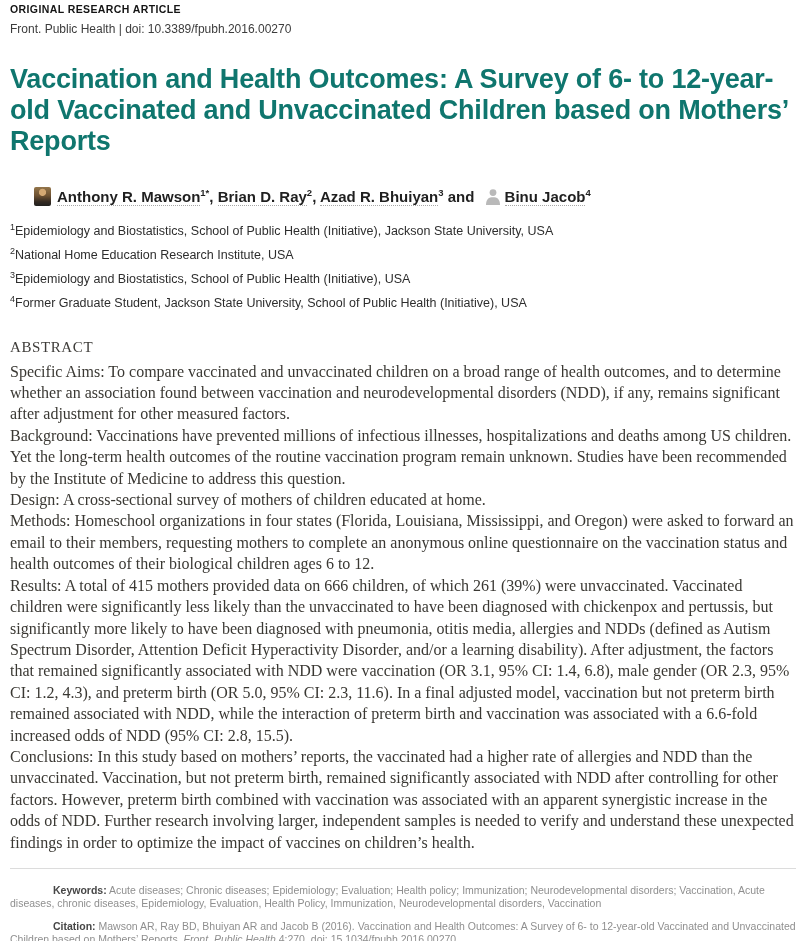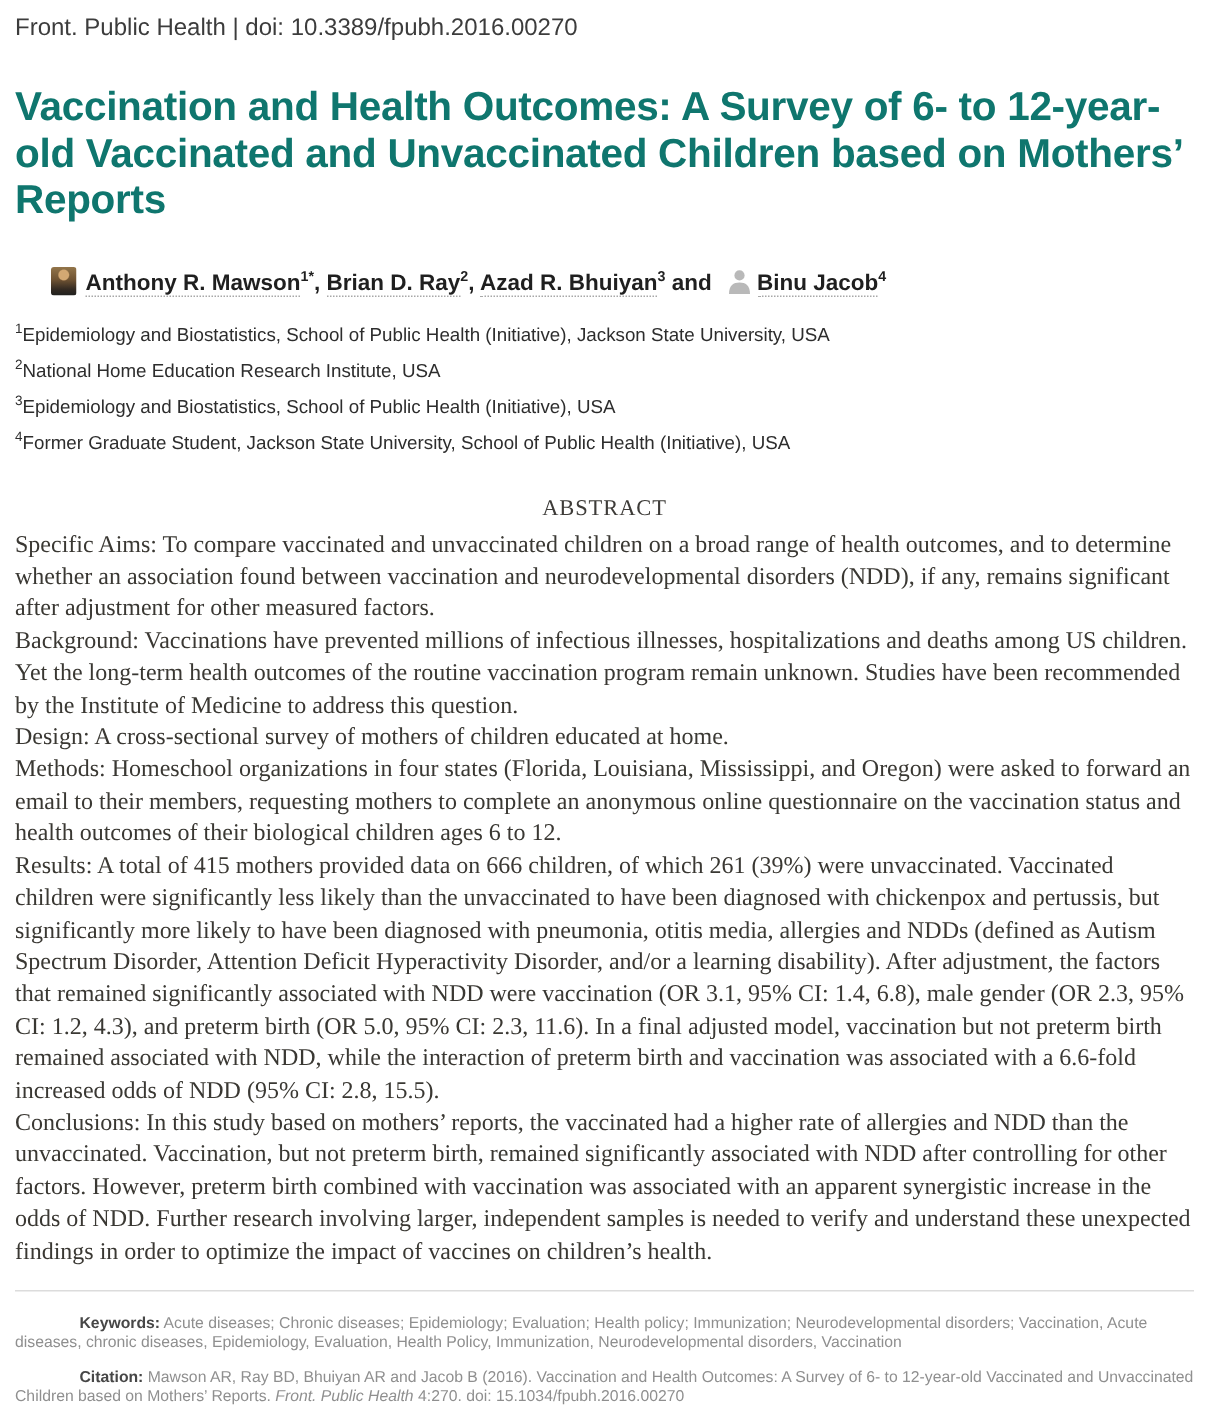--- a/index.html
+++ b/index.html
@@ -12,21 +12,21 @@
     overflow: hidden;
   }
   .container { padding: 3px 10px 0 10px; }
 
   
   .eyebrow {
     font-size: 10.5px; font-weight: 700; letter-spacing: 0.4px;
     color: #141414;
   }
   .journal-line {
-    margin-top: 7px; font-size: 16px; color: #3c3c3c;
+    margin-top: 7px; font-size: 12px; color: #3c3c3c;
   }
   .article-title {
     margin: 28px 0 0 0;
     font-size: 27px; font-weight: 700; line-height: 31px;
     letter-spacing: -0.2px; color: #0f766e;
   }
 
   
   .authors-row {
     margin-top: 25px; font-size: 15px; font-weight: 700; color: #1f1f1f;
@@ -54,21 +54,21 @@
   .affiliations { margin-top: 9px; }
   .affiliation {
     font-size: 12.5px; color: #2d2d2d; line-height: 20px;
   }
   .affiliation sup { font-size: 9px; }
 
   
   .abstract-heading {
     margin-top: 25px;
     font-family: "Liberation Serif", serif;
-    font-size: 15px; color: #3e3c39; letter-spacing: 0.6px; text-align: center;
+    font-size: 15px; color: #3e3c39; letter-spacing: 0.6px;
   }
   .abstract-body { margin-top: 5px; }
   .abstract-body p {
     margin: 0; font-family: "Liberation Serif", serif;
     font-size: 16px; line-height: 21.4px; color: #3a3833;
     text-align: left;
   }
 
   
   .divider { border: none; border-top: 1px solid #dcdcdc; margin: 15px 0 0 0; }
@@ -77,20 +77,21 @@
   .meta { margin-top: 15px; font-size: 10.5px; line-height: 13.5px; color: #8f8f8f; }
   .meta-block { margin-bottom: 9px; }
   .meta-label { font-weight: 700; color: #474747; padding-left: 43px; }
   .meta em { font-style: italic; }
 </style>
 </head>
 <body>
 
 <div class="container">
 
+  <div class="eyebrow">ORIGINAL RESEARCH ARTICLE</div>
   <div class="journal-line">Front. Public Health | doi: 10.3389/fpubh.2016.00270</div>
 
   <h1 class="article-title">Vaccination and Health Outcomes: A Survey of 6- to 12-year-old Vaccinated and Unvaccinated Children based on Mothers’ Reports</h1>
 
   <div class="authors-row">
     <span class="avatar-photo"></span><span><a class="author-link">Anthony R. Mawson</a><sup>1*</sup><span>, </span></span>
     <span><a class="author-link">Brian D. Ray</a><sup>2</sup><span>, </span></span>
     <span><a class="author-link">Azad R. Bhuiyan</a><sup>3</sup><span> and</span></span>
     <span class="person-icon"><svg width="16" height="17" viewBox="0 0 16 17">
           <circle cx="8" cy="4.6" r="3.4" fill="#b9b9b9"></circle>

